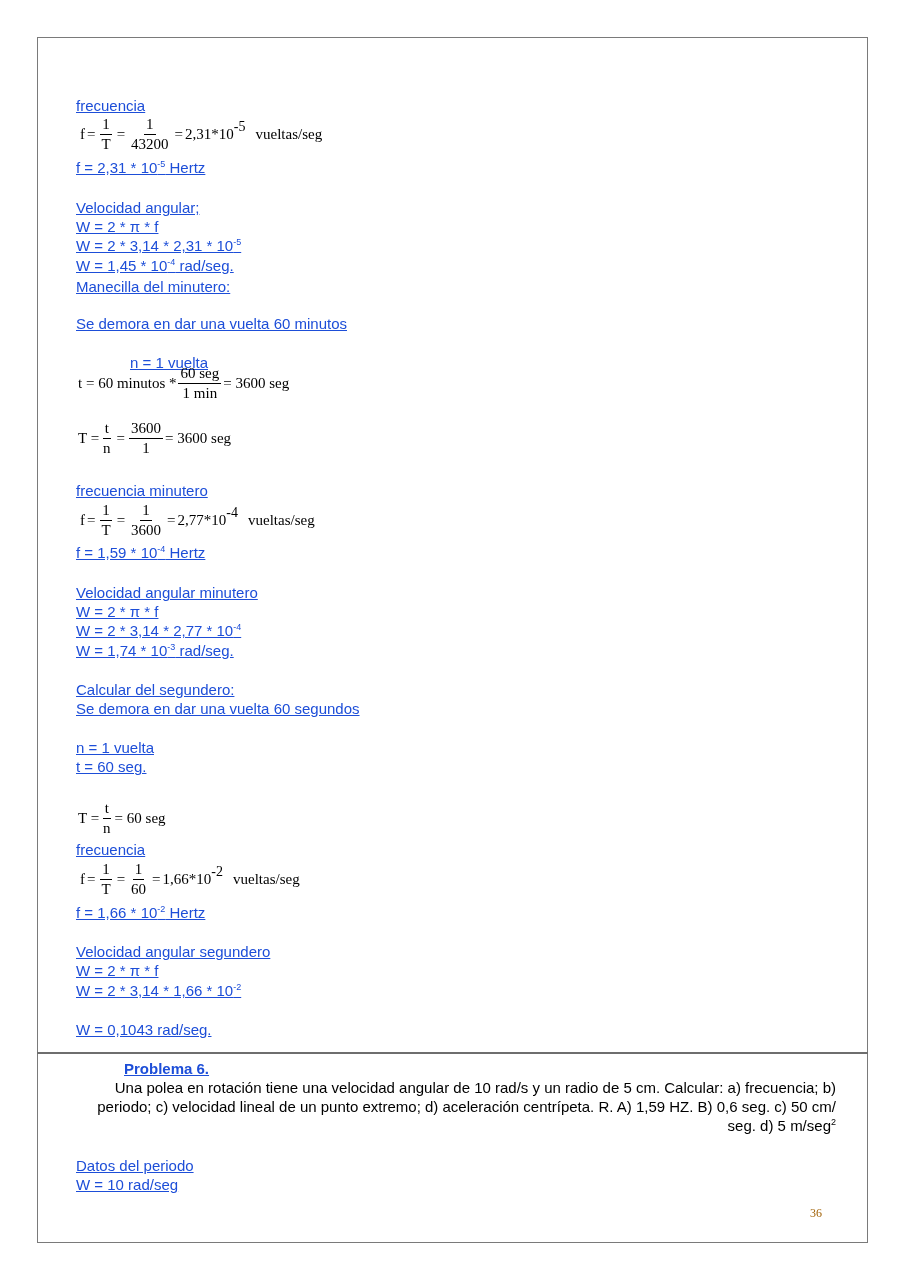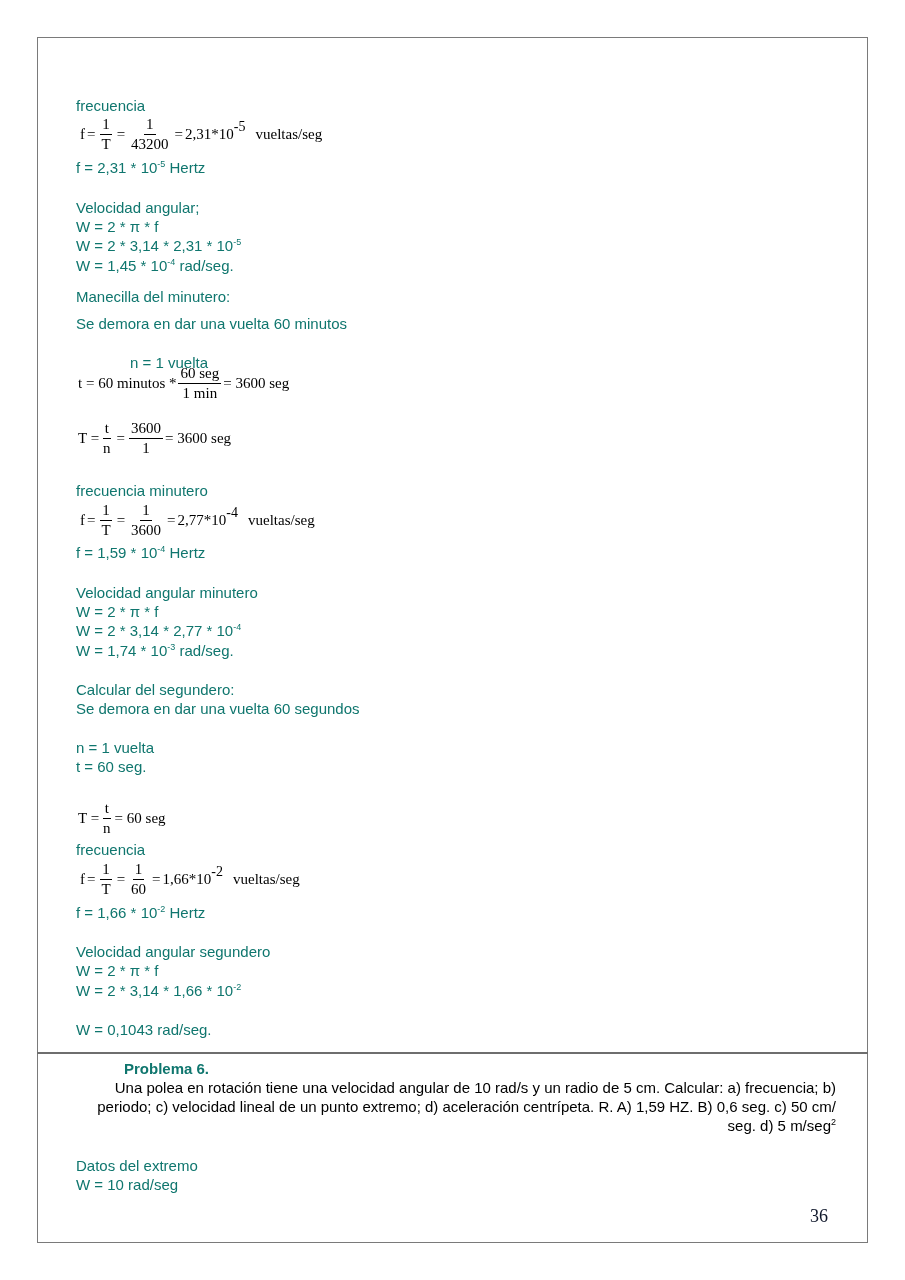--- a/index.html
+++ b/index.html
@@ -5,36 +5,36 @@
   html, body { margin: 0; padding: 0; background: #ffffff; }
   body { width: 905px; height: 1280px; position: relative; overflow: hidden; }
   .page-border {
     position: absolute; left: 37px; top: 37px; width: 831px; height: 1206px;
     border: 1.5px solid #7a7a7a; box-sizing: border-box;
   }
   .divider {
     position: absolute; left: 37px; top: 1052px; width: 831px; height: 0;
     border-top: 2px solid #6e6e6e;
   }
-  .sans { font-family: "Liberation Sans", sans-serif; font-size: 15px; color: #0f766e; line-height: 19px; }
+  .sans { font-family: "Liberation Sans", sans-serif; font-size: 15px; color: #1d4ed8; line-height: 19px; text-decoration: underline; }
   .line { position: absolute; left: 76px; white-space: nowrap; }
   sup.s { font-size: 9px; vertical-align: 6px; line-height: 0; }
   .bold { font-weight: bold; margin-left: 48px; }
 
   
   .formula { position: absolute; left: 80px; font-family: "Liberation Serif", serif; font-size: 15px; color: #000; display: flex; align-items: center; white-space: nowrap; }
   .frac { display: inline-flex; flex-direction: column; align-items: center; margin: 0 2px; }
   .frac .num { padding: 0 2px 1px 2px; border-bottom: 1px solid #000; line-height: 17px; }
   .frac .den { padding: 1px 2px 0 2px; line-height: 17px; }
   .op { margin: 0 2px; }
   .exp { font-size: 14px; position: relative; top: -8px; }
   .gap { display: inline-block; width: 10px; }
 
   .para { position: absolute; left: 76px; width: 760px; font-family: "Liberation Sans", sans-serif; font-size: 15px; line-height: 19px; color: #000; text-align: right; }
-  .page-num { position: absolute; left: 810px; top: 1206px; font-family: "Liberation Serif", serif; font-size: 18px; color: #0f172a; }
+  .page-num { position: absolute; left: 810px; top: 1206px; font-family: "Liberation Serif", serif; font-size: 12px; color: #a16207; }
 </style>
 </head>
 <body>
 
 <div class="page-border"></div>
 
 <div class="line sans" style="top:96px">frecuencia</div>
 <div class="formula" style="top:116px">
   <span>f</span>
     <span class="op">=</span>
@@ -53,21 +53,21 @@
     <span class="gap"></span>
   <span>vueltas/seg</span>
 </div>
 <div class="line sans" style="top:158px"><span>f = 2,31 * 10</span><sup class="s">-5</sup><span> Hertz</span></div>
 
 <div class="line sans" style="top:198px">Velocidad angular;</div>
 <div class="line sans" style="top:217px">W = 2 * π * f</div>
 <div class="line sans" style="top:236px"><span>W = 2 * 3,14 * 2,31 * 10</span><sup class="s">-5</sup></div>
 <div class="line sans" style="top:256px"><span>W = 1,45 * 10</span><sup class="s">-4</sup><span>  rad/seg.</span></div>
 
-<div class="line sans" style="top:287px">Manecilla del minutero:</div>
+<div class="line sans" style="top:277px">Manecilla del minutero:</div>
 <div class="line sans" style="top:314px">Se demora en dar una vuelta 60 minutos</div>
 <div class="line sans" style="top:353px; left:130px">n = 1 vuelta</div>
 
 <div class="formula" style="top:365px; left:78px">
   <span>t = 60 minutos *</span>
   <span class="frac">
       <span class="num">60 seg</span>
       <span class="den">1 min</span>
     </span>
   <span>= 3600  seg</span>
@@ -149,16 +149,16 @@
 
 <div class="line sans" style="top:942px">Velocidad angular segundero</div>
 <div class="line sans" style="top:961px">W = 2 * π * f</div>
 <div class="line sans" style="top:981px"><span>W = 2 * 3,14 * 1,66  * 10</span><sup class="s">-2</sup></div>
 <div class="line sans" style="top:1020px">W = 0,1043  rad/seg.</div>
 
 <div class="divider"></div>
 
 <div class="line sans bold" style="top:1059px">Problema 6.</div>
 <div class="para" style="top:1078px"><span>Una polea en rotación tiene una velocidad angular de 10 rad/s y un radio de 5 cm. Calcular: a) frecuencia; b) periodo; c) velocidad lineal de un punto extremo; d) aceleración centrípeta. R. A) 1,59 HZ. B) 0,6 seg. c) 50 cm/ seg. d) 5 m/seg</span><sup class="s">2</sup></div>
-<div class="line sans" style="top:1156px">Datos del extremo</div>
+<div class="line sans" style="top:1156px">Datos del periodo</div>
 <div class="line sans" style="top:1175px">W = 10 rad/seg</div>
 
 <div class="page-num">36</div>
 
 </body></html>

